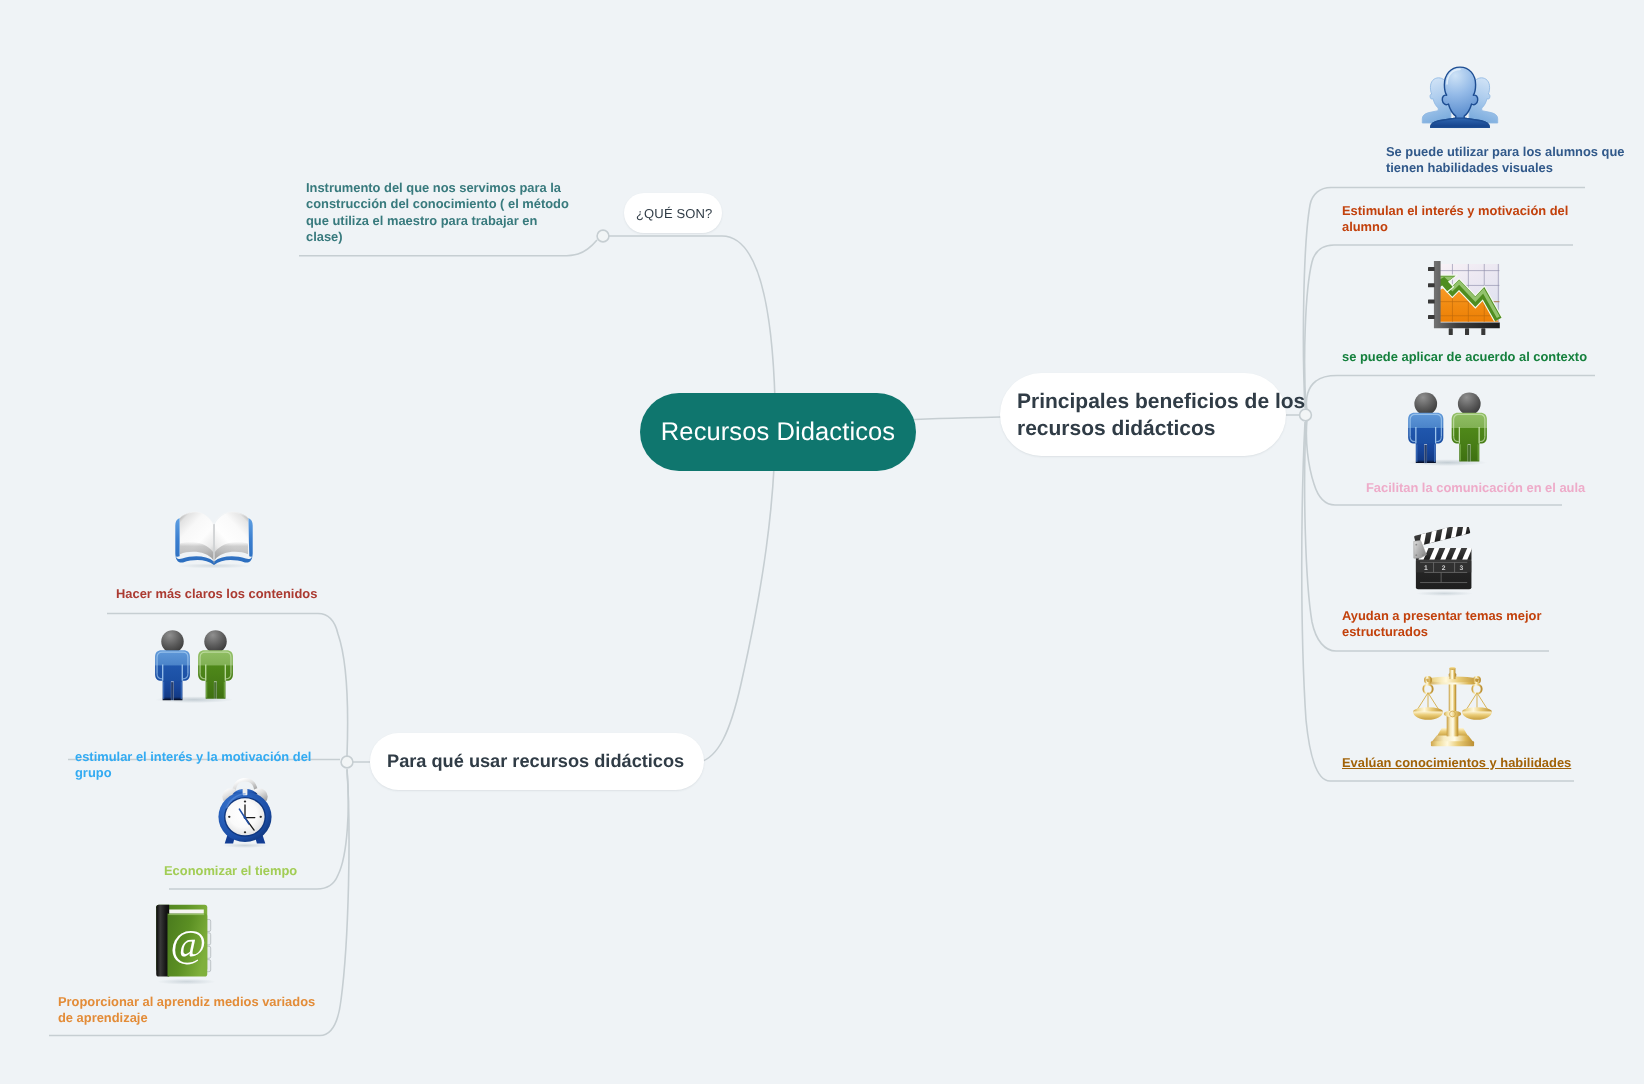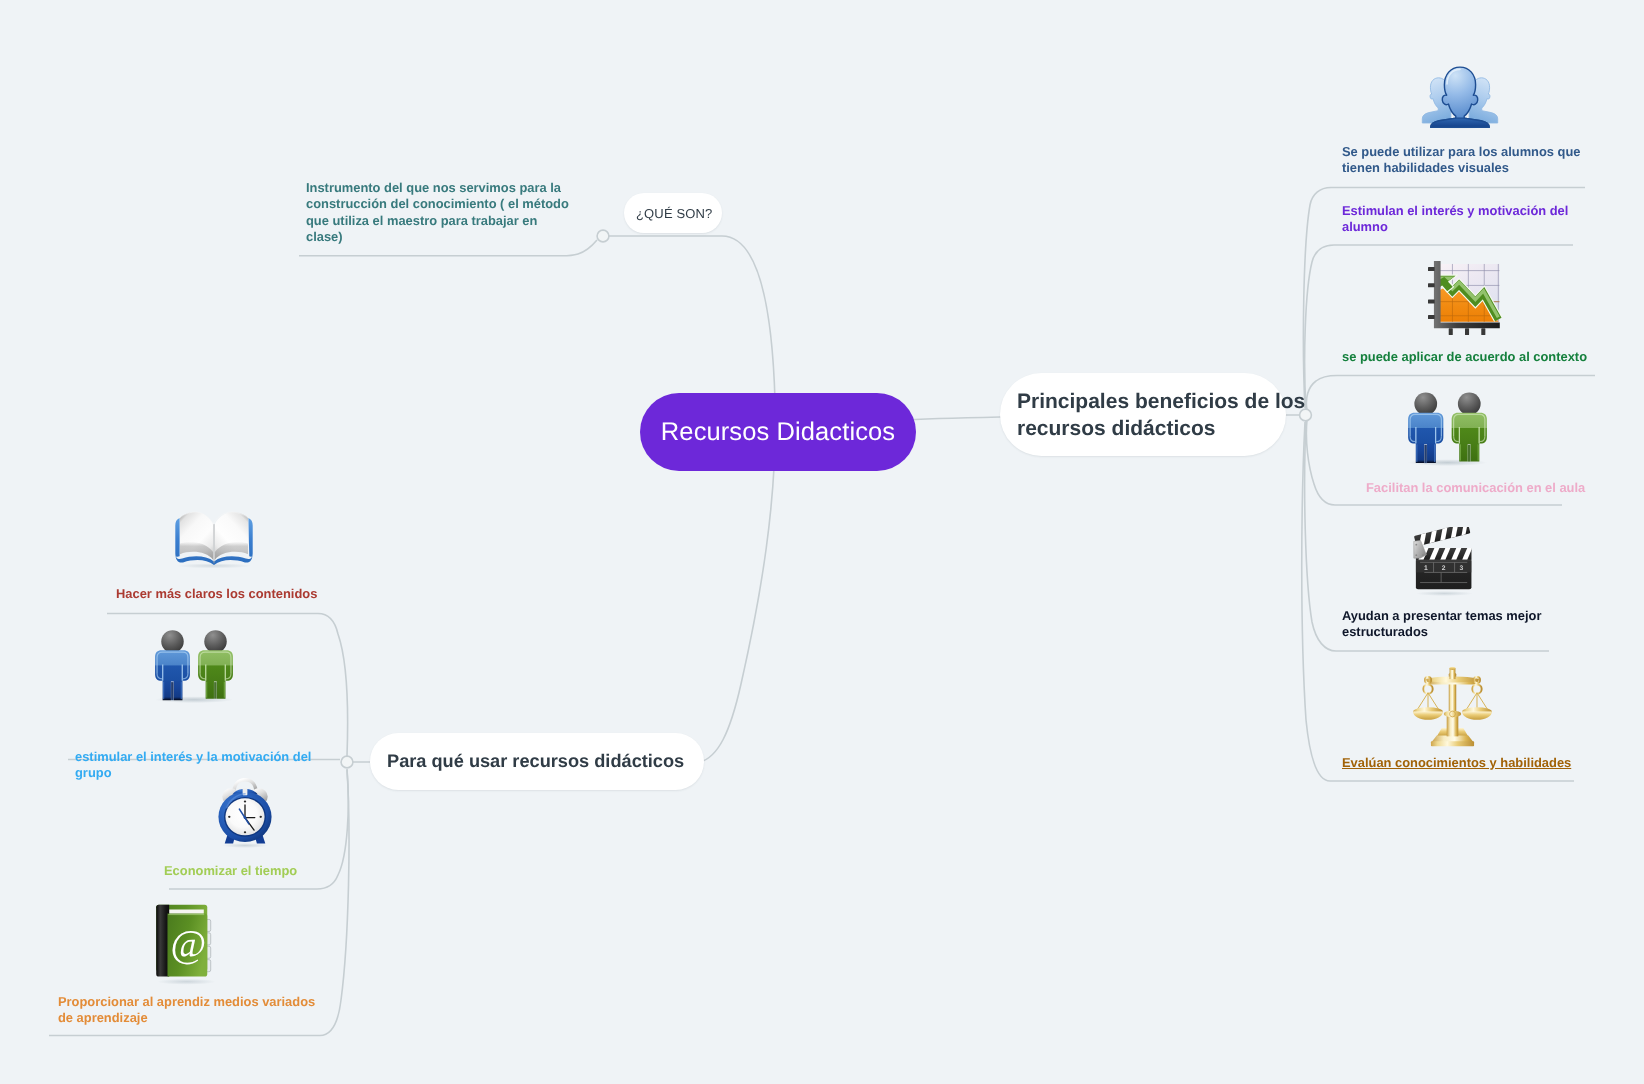--- a/index.html
+++ b/index.html
@@ -7,21 +7,21 @@
   html,body{margin:0;padding:0;}
   body{width:1644px;height:1084px;background:#eff3f6;-webkit-font-smoothing:antialiased;text-rendering:geometricPrecision;
        font-family:"Liberation Sans",sans-serif;overflow:hidden;position:relative;}
   #stage{position:absolute;left:0;top:0;width:1644px;height:1084px;}
   svg.lines{position:absolute;left:0;top:0;width:1644px;height:1084px;pointer-events:none;}
   .pill{position:absolute;background:#fff;border-radius:100px;
         box-shadow:0 1px 2px rgba(60,80,90,.10);display:flex;align-items:center;
         justify-content:flex-start;}
   .pill span{color:#303c46;font-weight:bold;}
   #center-node{position:absolute;left:640px;top:393px;width:276px;height:78px;
-        background:#6d28d9;border-radius:100px;display:flex;
+        background:#0f766e;border-radius:100px;display:flex;
         align-items:center;justify-content:center;}
   #center-node span{color:#fff;font-size:25.5px;font-weight:normal;letter-spacing:.1px;}
   .leaf{position:absolute;}
   .leaf .txt{font-size:12.9px;font-weight:bold;line-height:16.3px;white-space:pre;}
   .icon{position:absolute;}
   #ic-r1{left:1421px;top:65px;width:78px;height:64px;}
   #ic-r3{left:1424px;top:261px;width:82px;height:74px;}
   #ic-r4{left:1403px;top:386px;width:89px;height:81px;}
   #ic-r5{left:1406px;top:527px;width:77px;height:69px;}
   #ic-r6{left:1411px;top:663px;width:83px;height:87px;}
@@ -37,21 +37,21 @@
   #pill-beneficios{left:1000px;top:373px;width:286px;height:83px;padding:0 17px;}
   #pill-beneficios span{font-size:21px;line-height:27px;white-space:pre;}
   #pill-para-que{left:370px;top:733px;width:334px;height:57px;padding-left:17px;}
   #pill-para-que span{font-size:18.2px;white-space:nowrap;}
 
   
   #leaf-l1{left:306px;top:180px;width:262px;}
   #leaf-l1 .txt{color:#387a7d;}
 
   #leaf-r1{left:1342px;top:144px;width:250px;}
-  #leaf-r1 .txt{color:#31598a;}
+  #leaf-r1 .txt{color:#31598a;margin-left:44px;}
   #leaf-r2{left:1342px;top:203px;width:250px;}
   #leaf-r2 .txt{color:#8a7f4a;}
   #leaf-r3{left:1342px;top:349px;width:260px;}
   #leaf-r3 .txt{color:#3c8550;}
   #leaf-r4{left:1342px;top:480px;width:260px;margin-left:24px;}
   #leaf-r4 .txt{color:#eeabc9;}
   #leaf-r5{left:1342px;top:608px;width:250px;}
   #leaf-r5 .txt{color:#31598a;}
   #leaf-r6{left:1342px;top:755px;width:260px;}
   #leaf-r6 .txt{color:#b4578b;}
@@ -509,31 +509,31 @@
 construcción del conocimiento ( el método
 que utiliza el maestro para trabajar en
 clase)</div>
   </div>
 
   <div class="leaf" id="leaf-r1">
     <div class="txt" style="color: rgb(49, 89, 138);">Se puede utilizar para los alumnos que
 tienen habilidades visuales</div>
   </div>
   <div class="leaf" id="leaf-r2">
-    <div class="txt" style="color: #6d28d9;">Estimulan el interés y motivación del
+    <div class="txt" style="color: #c2410c;">Estimulan el interés y motivación del
 alumno</div>
   </div>
   <div class="leaf" id="leaf-r3">
     <div class="txt" style="color: #15803d;">se puede aplicar de acuerdo al contexto</div>
   </div>
   <div class="leaf" id="leaf-r4">
     <div class="txt" style="color: rgb(238, 171, 201);">Facilitan la comunicación en el aula</div>
   </div>
   <div class="leaf" id="leaf-r5">
-    <div class="txt" style="color: #0f172a;">Ayudan a presentar temas mejor
+    <div class="txt" style="color: #c2410c;">Ayudan a presentar temas mejor
 estructurados</div>
   </div>
   <div class="leaf" id="leaf-r6">
     <div class="txt" style="color: #a16207; text-decoration: underline;">Evalúan conocimientos y habilidades</div>
   </div>
 
   <div class="leaf" id="leaf-b1">
     <div class="txt" style="color: rgb(171, 58, 49);">Hacer más claros los contenidos</div>
   </div>
   <div class="leaf" id="leaf-b2">

